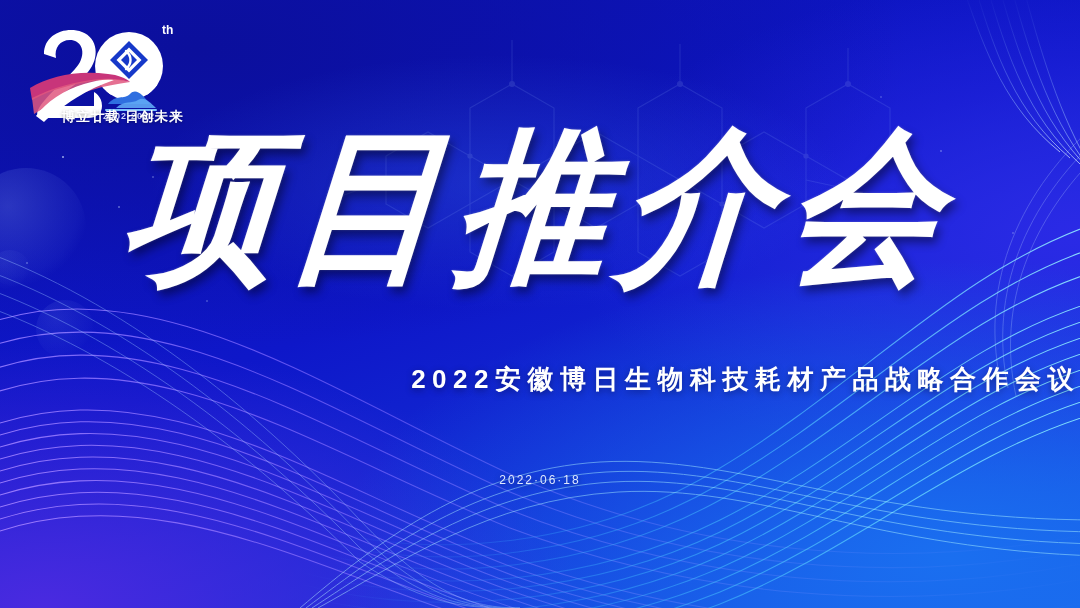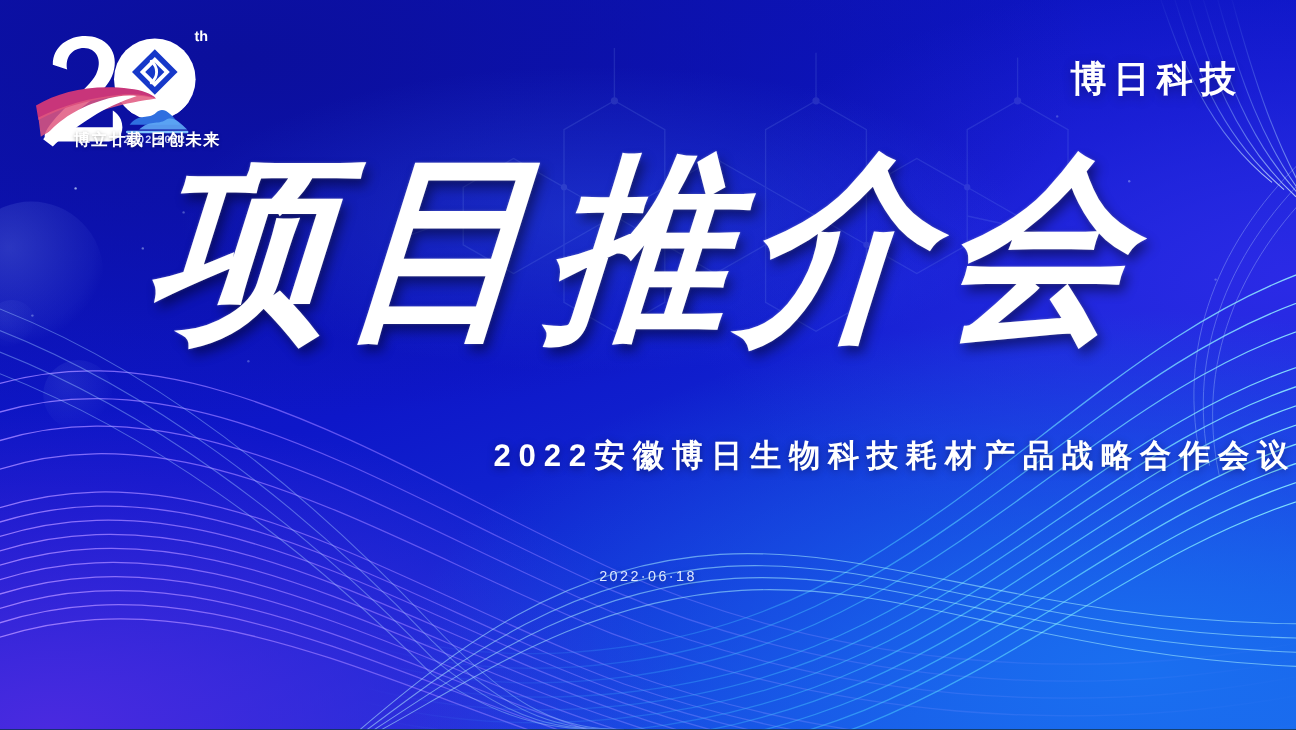--- a/index.html
+++ b/index.html
@@ -1,19 +1,19 @@
 <!DOCTYPE html>
 <html><head>
 <meta charset="utf-8">
 <style>
   html,body{margin:0;padding:0;background:#000;}
   .stage{
     position:relative;width:1080px;height:608px;overflow:hidden;
     font-family:"Liberation Sans","DejaVu Sans",sans-serif;
-    background:#0369a1;
+    background:#4d7c0f;
   }
   .layer{position:absolute;inset:0;}
 
   
   .bg-base{
     background:
       radial-gradient(120% 90% at 18% 8%,  #0b0f9c 0%, rgba(11,15,156,0) 55%),
       radial-gradient(110% 95% at 88% 92%, #1a6ff0 0%, rgba(26,111,240,0) 52%),
       radial-gradient(90% 80% at 4% 100%,  #4a2ae0 0%, rgba(74,42,224,0) 55%),
       radial-gradient(95% 85% at 100% 38%, #2b2ae6 0%, rgba(43,42,230,0) 50%),
@@ -255,21 +255,20 @@
                C80,66 66,72 54,80 C40,89 28,98 22,104 Z" fill="#ffffff"></path>
 
       <text x="140" y="16" fill="#ffffff" font-size="12" font-weight="700" font-family="Liberation Sans, sans-serif">th</text>
 
       <text x="107" y="101" fill="#cfd8ff" font-size="9" font-weight="700" letter-spacing="1" text-anchor="middle" font-family="Liberation Sans, sans-serif">2002-2022</text>
     </svg>
   </div>
 
   <div class="logo-tag">博立廿载 日创未来</div>
 
-  <div class="brand">博日科技</div>
 
   <div class="title-wrap">
     <div class="title">项目推介会</div>
   </div>
 
   <div class="subtitle">2022安徽博日生物科技耗材产品战略合作会议</div>
 
   <div class="date">2022·06·18</div>
 
 </div>

